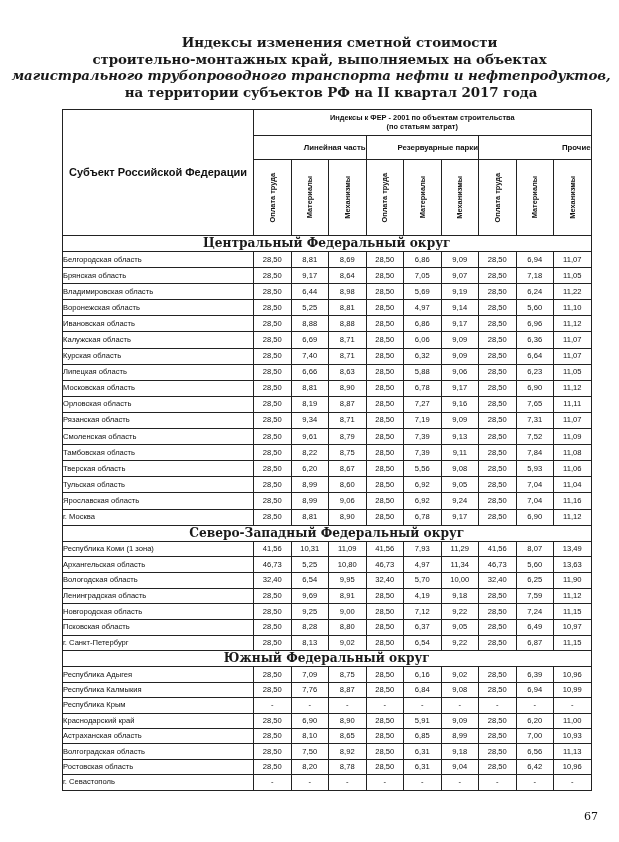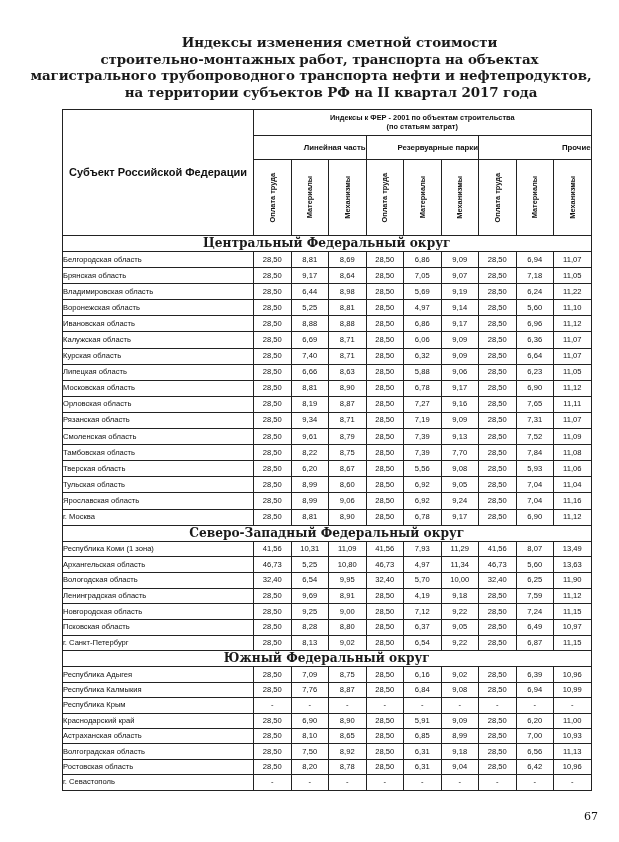--- a/index.html
+++ b/index.html
@@ -6,21 +6,21 @@
   body { width:619px; height:842px; position:relative; overflow:hidden; color:#111; }
   .title {
     position:absolute; left:0; width:619px; top:34px;
     text-align:center; font-family:"DejaVu Serif","Liberation Serif",serif;
     font-weight:bold; font-size:13.4px; line-height:16.5px; color:#1a1a1a;
     letter-spacing:-0.1px;
   }
   .title div { white-space:nowrap; }
   .title .l1 { padding-left:60px; }
   .title .l2 { padding-left:20px; }
-  .title .l3 { padding-left:3px; }
+  .title .l3 { padding-left:3px;font-style:italic; }
   .title .l4 { padding-left:10px;margin-left:33px; }
   table.grid {
     position:absolute; left:62px; top:109px; width:529px;
     border-collapse:collapse; table-layout:fixed;
     font-family:"Liberation Sans",sans-serif; font-size:7.6px; color:#111;
   }
   table.grid td, table.grid th { border:1px solid #222; padding:0; overflow:hidden; }
   col.name { width:191px; }
   col.num { width:37.5px; }
   .h1 th { height:25px; font-weight:bold; font-size:7.4px; line-height:8.5px; text-align:center; }
@@ -42,21 +42,21 @@
   .page-num {
     position:absolute; left:584px; top:810px;
     font-family:"DejaVu Serif","Liberation Serif",serif; font-size:11px; color:#111;
   }
 </style>
 </head>
 <body>
 
 <div class="title">
   <div class="l1">Индексы изменения сметной стоимости</div>
-  <div class="l2">строительно-монтажных работ, транспорта на объектах</div>
+  <div class="l2">строительно-монтажных край, выполняемых на объектах</div>
   <div class="l3">магистрального трубопроводного транспорта нефти и нефтепродуктов,</div>
   <div class="l4">на территории субъектов РФ на II квартал 2017 года</div>
 </div>
 
 <table class="grid">
   <colgroup>
     <col class="name">
     <col class="num">
       <col class="num">
       <col class="num">
@@ -276,21 +276,21 @@
         <td class="v">7,52</td>
         <td class="v">11,09</td>
       </tr>
       <tr class="row c">
         <td class="n">Тамбовская область</td>
         <td class="v">28,50</td>
         <td class="v">8,22</td>
         <td class="v">8,75</td>
         <td class="v">28,50</td>
         <td class="v">7,39</td>
-        <td class="v">7,70</td>
+        <td class="v">9,11</td>
         <td class="v">28,50</td>
         <td class="v">7,84</td>
         <td class="v">11,08</td>
       </tr>
       <tr class="row c">
         <td class="n">Тверская область</td>
         <td class="v">28,50</td>
         <td class="v">6,20</td>
         <td class="v">8,67</td>
         <td class="v">28,50</td>

